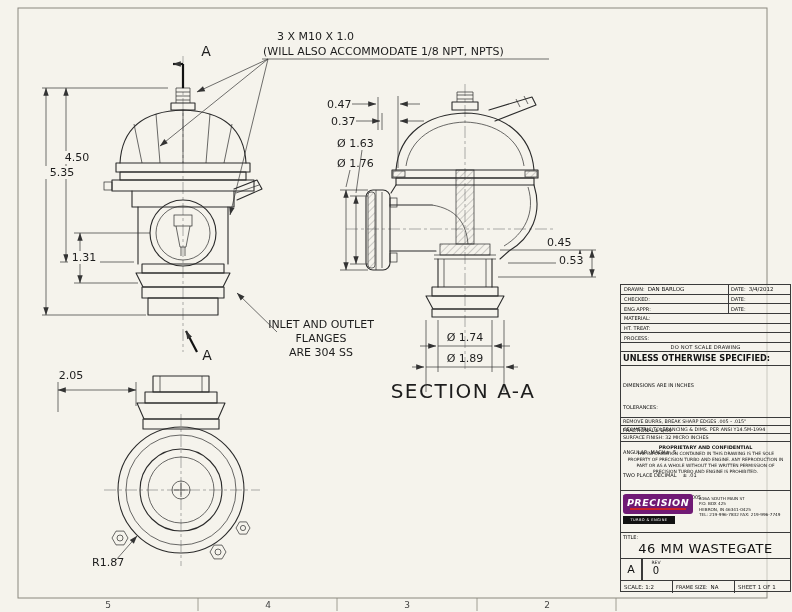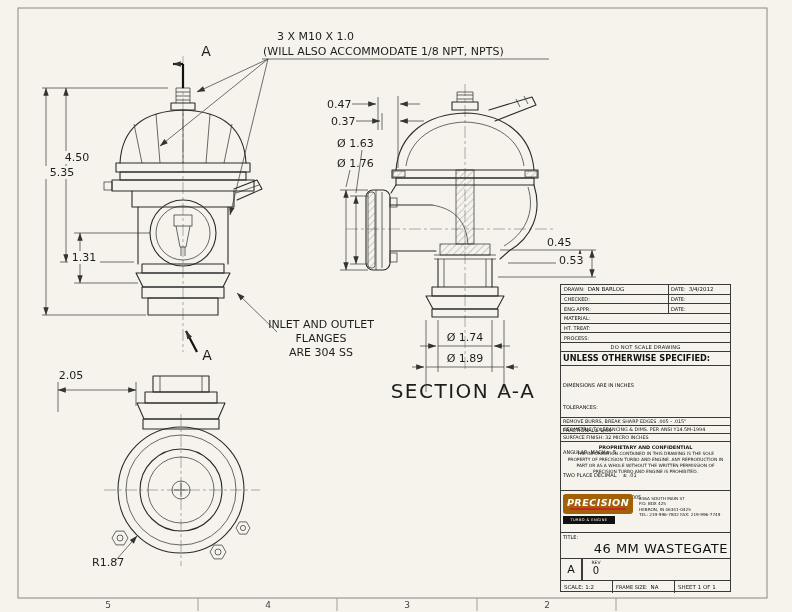--- a/index.html
+++ b/index.html
@@ -14,21 +14,21 @@
   .dl{stroke:#333;stroke-width:0.7;fill:none;}
   .thick{stroke:#111;stroke-width:2.2;fill:none;}
   .dt{font-size:11px;}
   .nt{font-size:11px;}
   .mk{font-size:14px;}
   .sec{font-size:20px;letter-spacing:1.5px;}
   .gn{font-size:9px;fill:#444;}
   .bg{fill:#f5f3ec;stroke:none;}
 
   
-  .tb{position:absolute;left:560px;top:284px;width:171px;height:308px;border:1px solid #3a3a3a;
+  .tb{position:absolute;left:620px;top:284px;width:171px;height:308px;border:1px solid #3a3a3a;
       box-sizing:border-box;color:#111;background:rgba(245,243,236,.6);}
   .trow{display:flex;align-items:center;border-bottom:1px solid #3a3a3a;box-sizing:border-box;
         padding:0 2px;overflow:hidden;}
   .tcell{display:flex;align-items:center;height:100%;box-sizing:border-box;overflow:hidden;}
   .main{flex:1;padding-left:1px;}
   .date{width:60px;border-left:1px solid #3a3a3a;padding-left:2px;}
   .lbl{font-size:5px;margin-right:3px;white-space:nowrap;}
   .val{font-size:5.5px;white-space:nowrap;}
   .h96{height:9.66px;}
   .center{justify-content:center;}
@@ -36,30 +36,30 @@
   .unlessrow{height:14px;}
   .unless{font-size:8.2px;font-weight:600;}
   .tolbox{height:52px;border-bottom:1px solid #3a3a3a;box-sizing:border-box;padding:1px 2px;
           font-size:5px;line-height:1.5;white-space:pre;}
   .srow{height:8px;font-size:4.8px;white-space:nowrap;}
   .prop{height:49px;border-bottom:1px solid #3a3a3a;box-sizing:border-box;padding:2px 5px;text-align:center;}
   .prop-t{font-size:4.9px;font-weight:700;margin-bottom:1px;}
   .prop-b{font-size:4.4px;line-height:1.4;}
   .logorow{height:42px;border-bottom:1px solid #3a3a3a;box-sizing:border-box;display:flex;padding:3px 2px;}
   .logobox{width:72px;}
-  .logomain{width:70px;height:20px;background:#a16207;border-radius:3px;color:#fff;display:flex;
+  .logomain{width:70px;height:20px;background:#701a75;border-radius:3px;color:#fff;display:flex;
             flex-direction:column;align-items:center;justify-content:center;}
   .logoname{font-size:9.5px;font-weight:700;font-style:italic;letter-spacing:.5px;line-height:1;}
   .logored{width:56px;height:2px;background:#cc2127;margin-top:1px;}
   .logosub{width:52px;height:8px;background:#111;margin-top:2px;color:#fff;font-size:3.6px;
            display:flex;align-items:center;justify-content:center;letter-spacing:.4px;}
   .addr{flex:1;font-size:4.2px;line-height:1.3;padding:2px 0 0 4px;}
   .titlebox{height:26px;border-bottom:1px solid #3a3a3a;box-sizing:border-box;padding:1px 2px;}
   .titlelbl{font-size:5px;}
-  .titleval{font-size:13px;text-align:right;letter-spacing:.5px;margin-top:1px;}
+  .titleval{font-size:13px;text-align:center;letter-spacing:.5px;margin-top:1px;}
   .dwgrow{height:22px;border-bottom:1px solid #3a3a3a;box-sizing:border-box;display:flex;}
   .sizecell{width:20px;border-right:1px solid #3a3a3a;display:flex;align-items:center;justify-content:center;
             font-size:11px;}
   .dwgcell{flex:1;padding:1px 2px;}
   .dwglbl{font-size:4.5px;}
   .dwgval{font-size:13px;text-align:center;}
   .revcell{width:26px;border-left:1px solid #3a3a3a;text-align:center;padding-top:1px;}
   .revlbl{font-size:4.5px;}
   .revval{font-size:10px;}
   .scalerow{height:12px;display:flex;box-sizing:border-box;}

